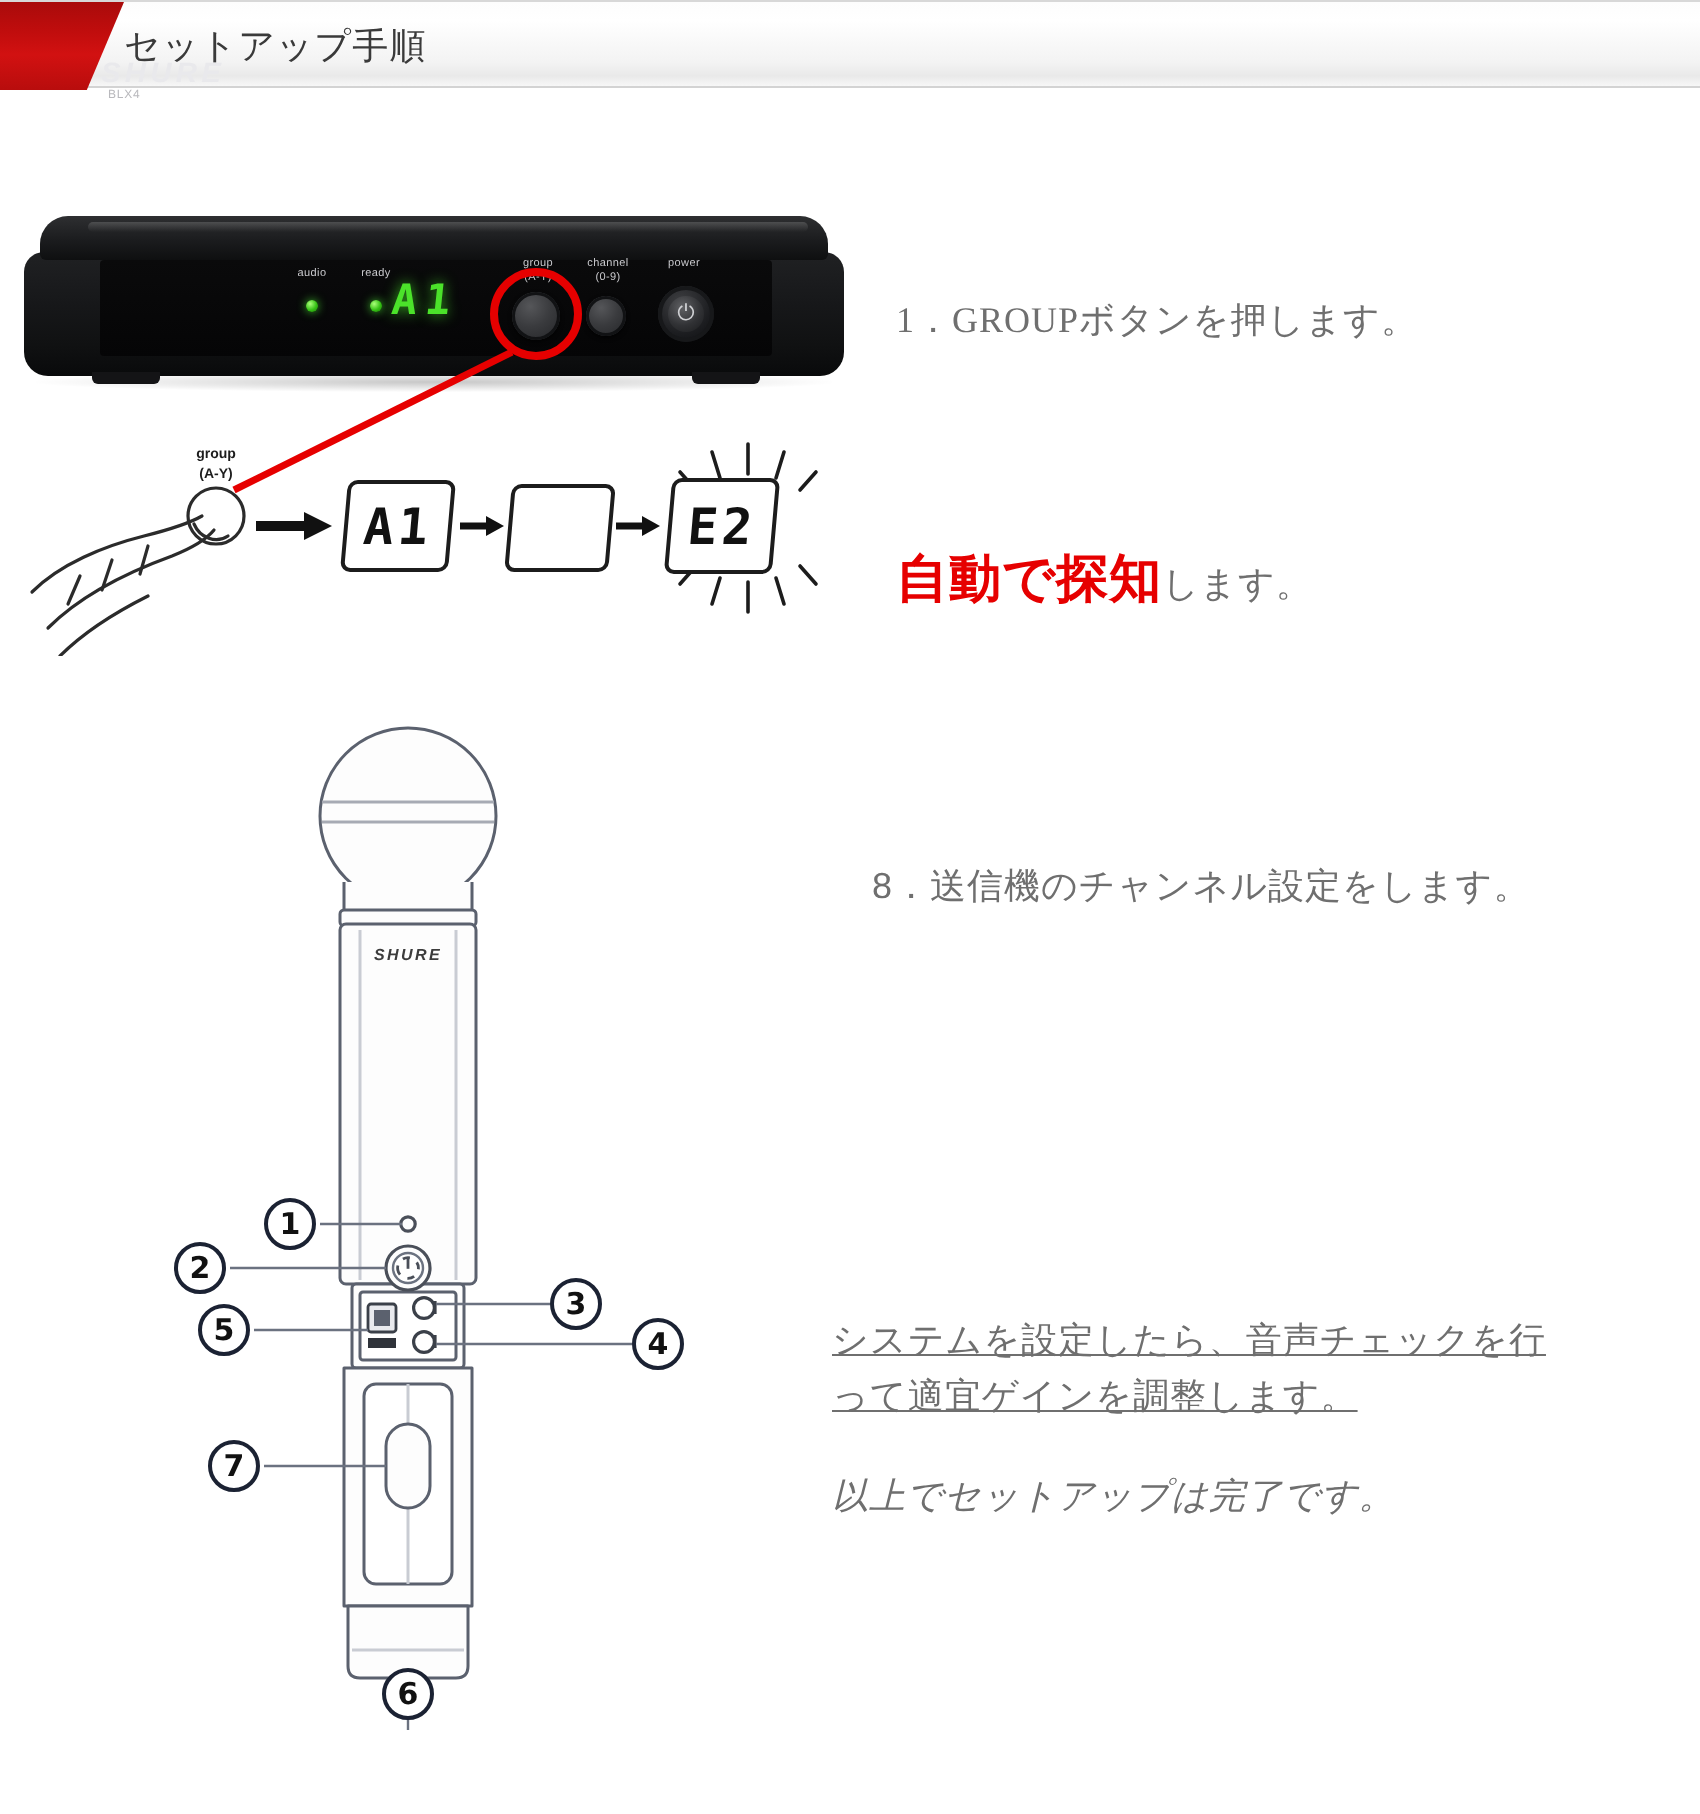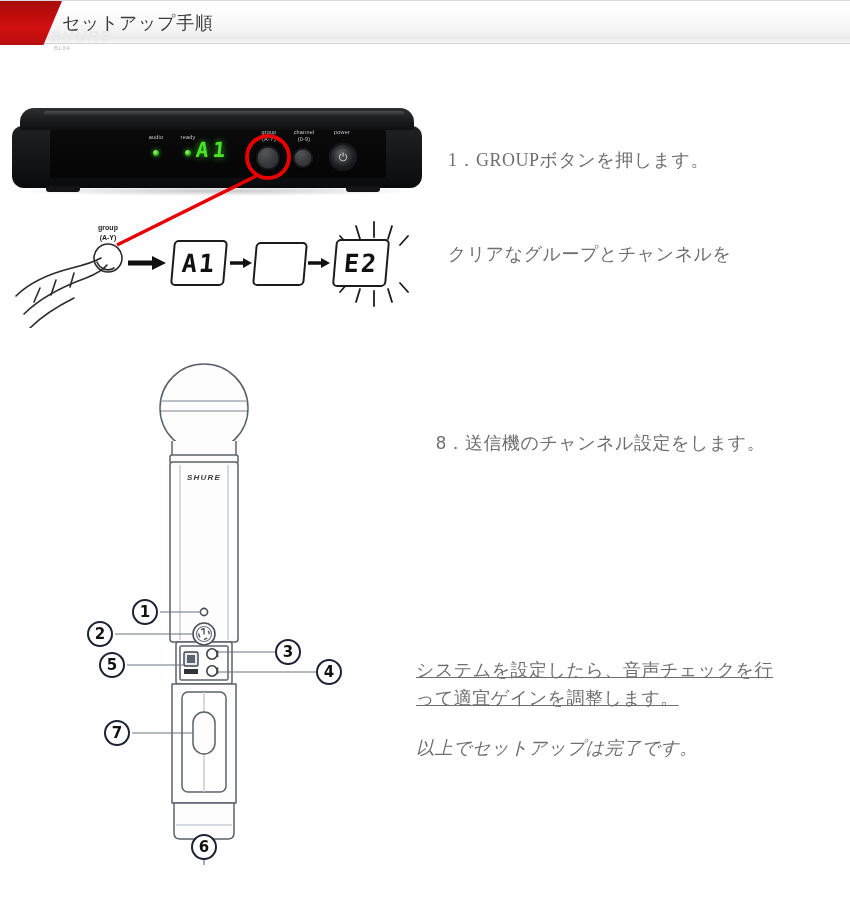--- a/index.html
+++ b/index.html
@@ -421,19 +421,21 @@
   <div class="callout" style="left:215px; top:284px;">3</div>
   <div class="callout" style="left:256px; top:304px;">4</div>
   <div class="callout" style="left:39px;  top:297px;">5</div>
   <div class="callout" style="left:131px; top:479px;">6</div>
   <div class="callout" style="left:44px;  top:365px;">7</div>
 </div>
 
 <div class="copy copy-step1">1．GROUPボタンを押します。</div>
 
 <div class="copy copy-auto">
-  <div>クリアなグループとチャンネルを</div>
+  <div>
+    <span class="emph">自動で探知</span><span>します。</span>
+  </div>
 </div>
 
 <div class="copy copy-step2">8．送信機のチャンネル設定をします。</div>
 <div class="copy copy-check">システムを設定したら、音声チェックを行
 って適宜ゲインを調整します。</div>
 <div class="copy copy-done">以上でセットアップは完了です。</div>
 
 </body></html>

